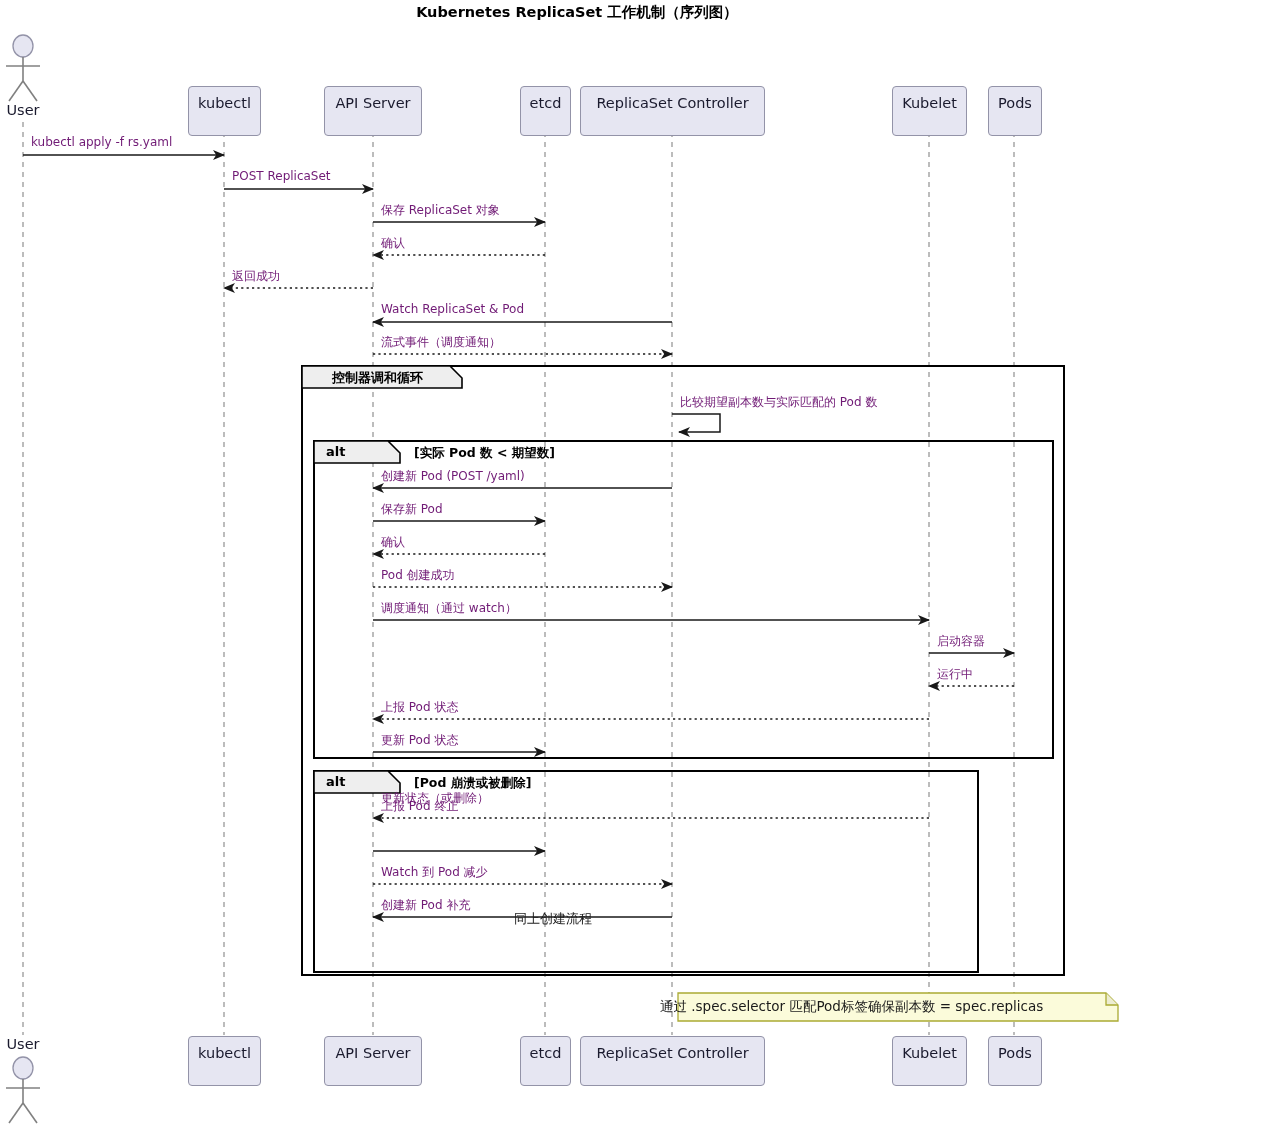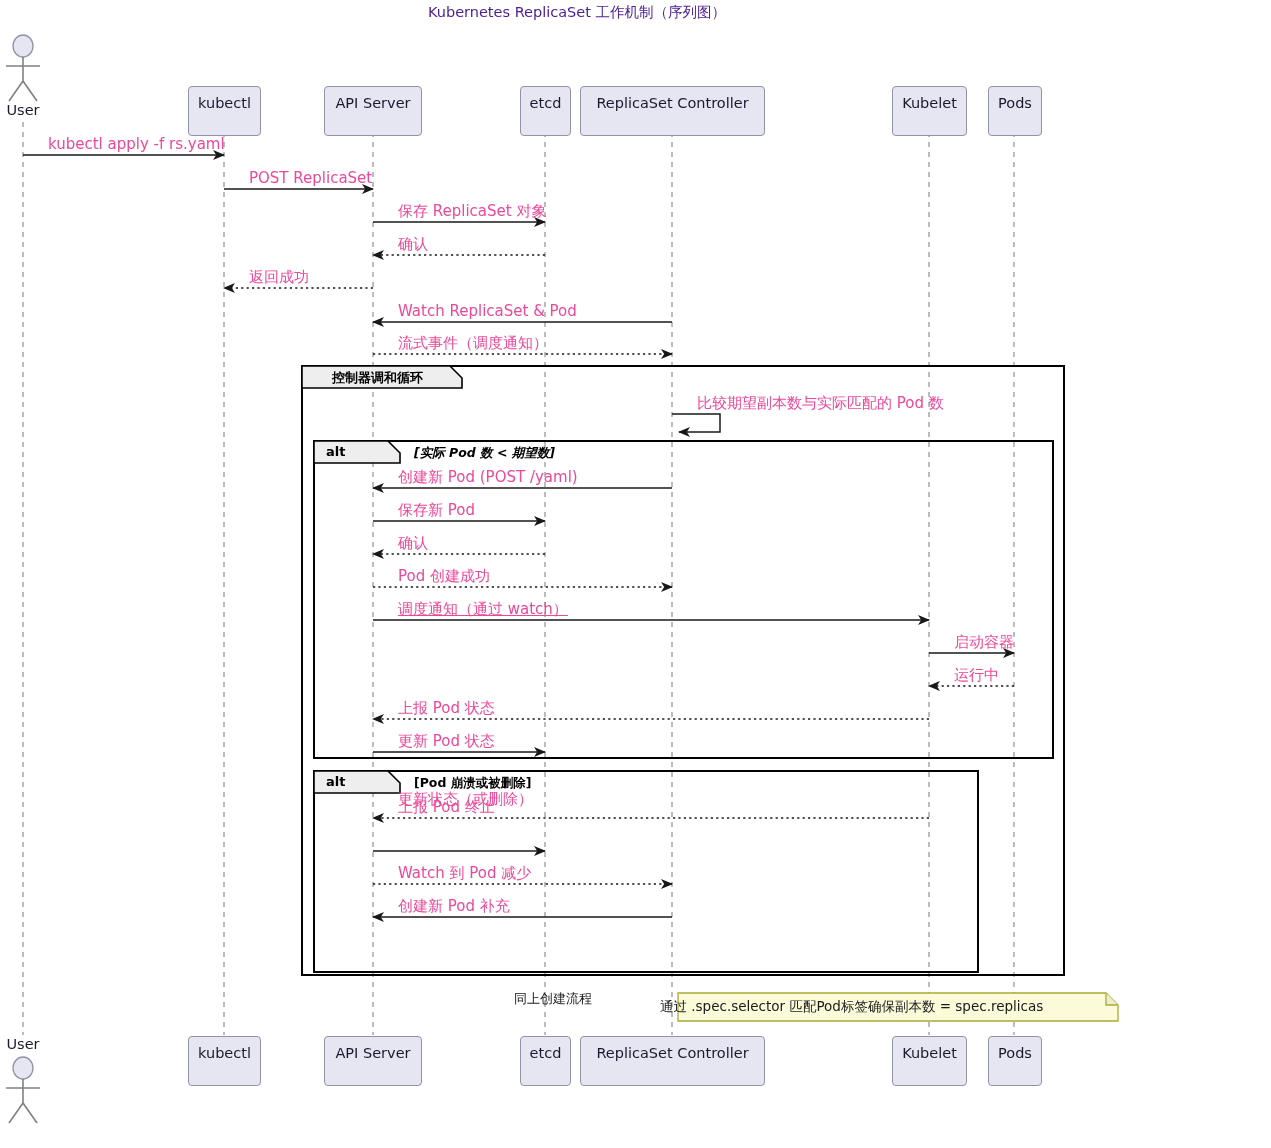--- a/index.html
+++ b/index.html
@@ -20,22 +20,22 @@
     width: 1271px;
     height: 1148px;
   }
   .diagram-title {
     position: absolute;
     left: 0;
     top: 3px;
     width: 1154px;
     text-align: center;
     font-size: 14.5px;
-    font-weight: normal;
-    color: #4c1d95;
+    font-weight: bold;
+    color: #000000;
     letter-spacing: 0px;
   }
   
   .pbox {
     position: absolute;
     box-sizing: border-box;
     background: #E6E6F2;
     border: 1px solid #9393A8;
     border-radius: 4px;
     height: 50px;
@@ -49,24 +49,23 @@
   .actor-label {
     position: absolute;
     font-size: 14.5px;
     color: #1a1a2e;
     white-space: nowrap;
     text-align: center;
   }
   
   .msg-label {
     position: absolute;
-    font-size: 15px;
-    color: #ec4899;
-    white-space: nowrap;
-    margin-left: 17px;
+    font-size: 12px;
+    color: #701a75;
+    white-space: nowrap;
   }
   .frame-name {
     position: absolute;
     font-size: 13px;
     font-weight: bold;
     color: #000000;
     white-space: nowrap;
   }
   .frame-cond {
     position: absolute;
@@ -186,37 +185,37 @@
       <div class="pbox" style="left: 892px; top: 86px; width: 75px;">Kubelet</div>
       <div class="pbox" style="left: 892px; top: 1036px; width: 75px;">Kubelet</div>
       <div class="pbox" style="left: 988px; top: 86px; width: 54px;">Pods</div>
       <div class="pbox" style="left: 988px; top: 1036px; width: 54px;">Pods</div>
       <div class="actor-label" style="left: -17px; top: 102px; width: 80px;">User</div>
       <div class="actor-label" style="left: -17px; top: 1036px; width: 80px;">User</div>
     </div>
   <div id="label-layer">
       <div class="frame-name" style="left: 314px; top: 369px; margin-left: 18px;">控制器调和循环</div>
       <div class="frame-name" style="left: 326px; top: 444px;">alt</div>
-      <div class="frame-cond" style="left: 414px; top: 445px; font-style: italic;">[实际 Pod 数 &lt; 期望数]</div>
+      <div class="frame-cond" style="left: 414px; top: 445px;">[实际 Pod 数 &lt; 期望数]</div>
       <div class="frame-name" style="left: 326px; top: 774px;">alt</div>
       <div class="frame-cond" style="left: 414px; top: 775px;">[Pod 崩溃或被删除]</div>
-      <div class="frame-note-text" style="left: 514px; top: 990px;">同上创建流程</div>
+      <div class="frame-note-text" style="left: 514px; top: 910px;">同上创建流程</div>
       <div class="msg-label" style="left: 31px; top: 135px;">kubectl apply -f rs.yaml</div>
       <div class="msg-label" style="left: 232px; top: 169px;">POST ReplicaSet</div>
       <div class="msg-label" style="left: 381px; top: 202px;">保存 ReplicaSet 对象</div>
       <div class="msg-label" style="left: 381px; top: 235px;">确认</div>
       <div class="msg-label" style="left: 232px; top: 268px;">返回成功</div>
       <div class="msg-label" style="left: 381px; top: 302px;">Watch ReplicaSet &amp; Pod</div>
       <div class="msg-label" style="left: 381px; top: 334px;">流式事件（调度通知）</div>
       <div class="msg-label" style="left: 680px; top: 394px;">比较期望副本数与实际匹配的 Pod 数</div>
       <div class="msg-label" style="left: 381px; top: 468px;">创建新 Pod (POST /yaml)</div>
       <div class="msg-label" style="left: 381px; top: 501px;">保存新 Pod</div>
       <div class="msg-label" style="left: 381px; top: 534px;">确认</div>
       <div class="msg-label" style="left: 381px; top: 567px;">Pod 创建成功</div>
-      <div class="msg-label" style="left: 381px; top: 600px; text-decoration: underline;">调度通知（通过 watch）</div>
+      <div class="msg-label" style="left: 381px; top: 600px;">调度通知（通过 watch）</div>
       <div class="msg-label" style="left: 937px; top: 633px;">启动容器</div>
       <div class="msg-label" style="left: 937px; top: 666px;">运行中</div>
       <div class="msg-label" style="left: 381px; top: 699px;">上报 Pod 状态</div>
       <div class="msg-label" style="left: 381px; top: 732px;">更新 Pod 状态</div>
       <div class="msg-label" style="left: 381px; top: 798px;">上报 Pod 终止</div>
       <div class="msg-label" style="left: 381px; top: 790px;">更新状态（或删除）</div>
       <div class="msg-label" style="left: 381px; top: 864px;">Watch 到 Pod 减少</div>
       <div class="msg-label" style="left: 381px; top: 897px;">创建新 Pod 补充</div>
       <div class="note-text" style="left: 660px; top: 998px;">通过 .spec.selector 匹配Pod标签确保副本数 = spec.replicas</div>
     </div>

